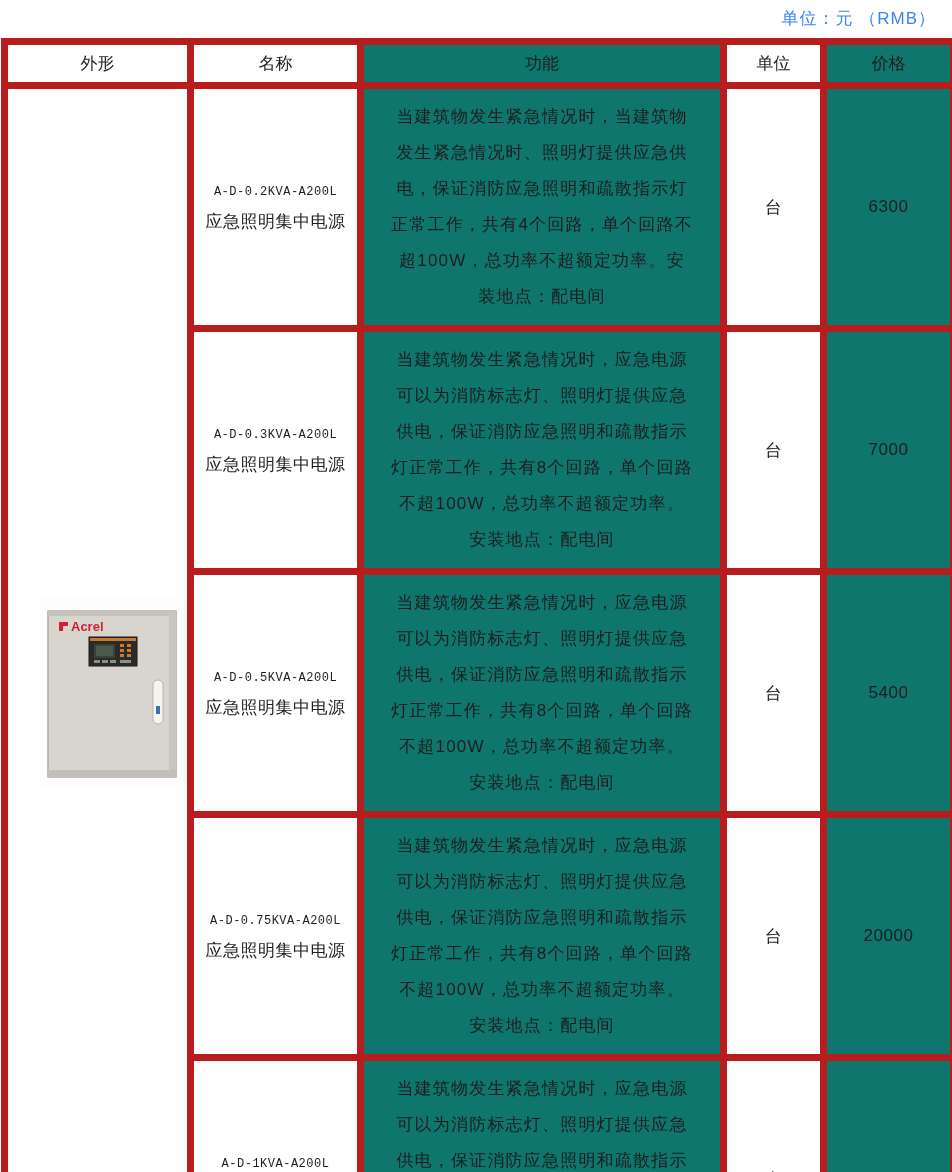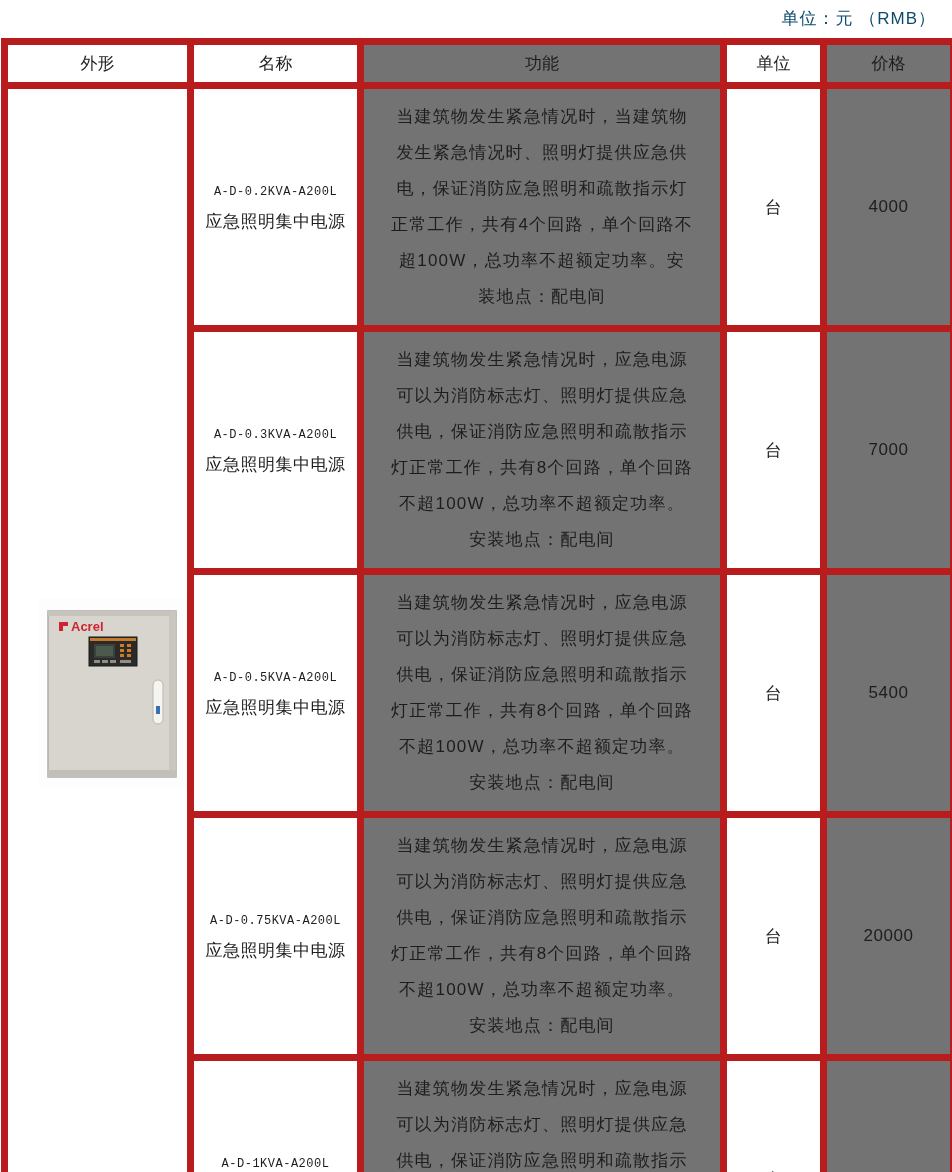--- a/index.html
+++ b/index.html
@@ -4,34 +4,34 @@
 <style>
   * { margin:0; padding:0; box-sizing:border-box; }
   html,body { background:#ffffff; }
   body {
     width:952px; height:1172px; position:relative; overflow:hidden;
     font-family:"Liberation Sans","DejaVu Sans",sans-serif;
     color:#1d1d1d;
   }
   .unit-note {
     position:absolute; top:7px; right:16px;
-    font-size:17px; letter-spacing:1px; color:#0c4a6e;
+    font-size:17px; letter-spacing:1px; color:#3b82f6;
   }
   table.price-table {
     position:absolute; top:38px; left:1px;
     width:949px; table-layout:fixed; border-collapse:collapse;
     border-top:3px solid #3c3c3c; border-bottom:3px solid #4a4a4a;
   }
   .price-table th, .price-table td {
     border:7px solid #b91c1c;
     vertical-align:middle; text-align:center;
     font-size:17px; font-weight:normal;
   }
   .price-table thead tr { height:44px; }
-  .shaded { background:#737373; }
+  .shaded { background:#0f766e; }
   .func-cell {
     text-align:left; padding:10px 27px;
     line-height:36px; letter-spacing:1.2px;
   }
   .name-cell { line-height:30px; letter-spacing:0.5px; }
   .name-model { font-family:"Liberation Mono","DejaVu Sans Mono",monospace; font-size:12px; }
   .price-cell, .unit-cell { font-size:17px; letter-spacing:0.5px; }
   .photo-wrap { display:flex; align-items:center; justify-content:flex-end; }
   .photo-wrap svg { display:block; }
 </style>
@@ -101,21 +101,21 @@
         </div>
       </td>
       <td class="name-cell">
         <div class="name-model">A-D-0.2KVA-A200L</div>
         <div>应急照明集中电源</div>
       </td>
       <td class="shaded func-cell">
         <div>当建筑物发生紧急情况时，当建筑物发生紧急情况时、照明灯提供应急供电，保证消防应急照明和疏散指示灯正常工作，共有4个回路，单个回路不超100W，总功率不超额定功率。安装地点：配电间</div>
       </td>
       <td class="unit-cell">台</td>
-      <td class="shaded price-cell">4000</td>
+      <td class="shaded price-cell">6300</td>
     </tr>
 
     <tr style="height:178px">
       <td class="name-cell">
         <div class="name-model">A-D-0.3KVA-A200L</div>
         <div>应急照明集中电源</div>
       </td>
       <td class="shaded func-cell">
         <div>当建筑物发生紧急情况时，应急电源可以为消防标志灯、照明灯提供应急供电，保证消防应急照明和疏散指示灯正常工作，共有8个回路，单个回路不超100W，总功率不超额定功率。安装地点：配电间</div>
       </td>

